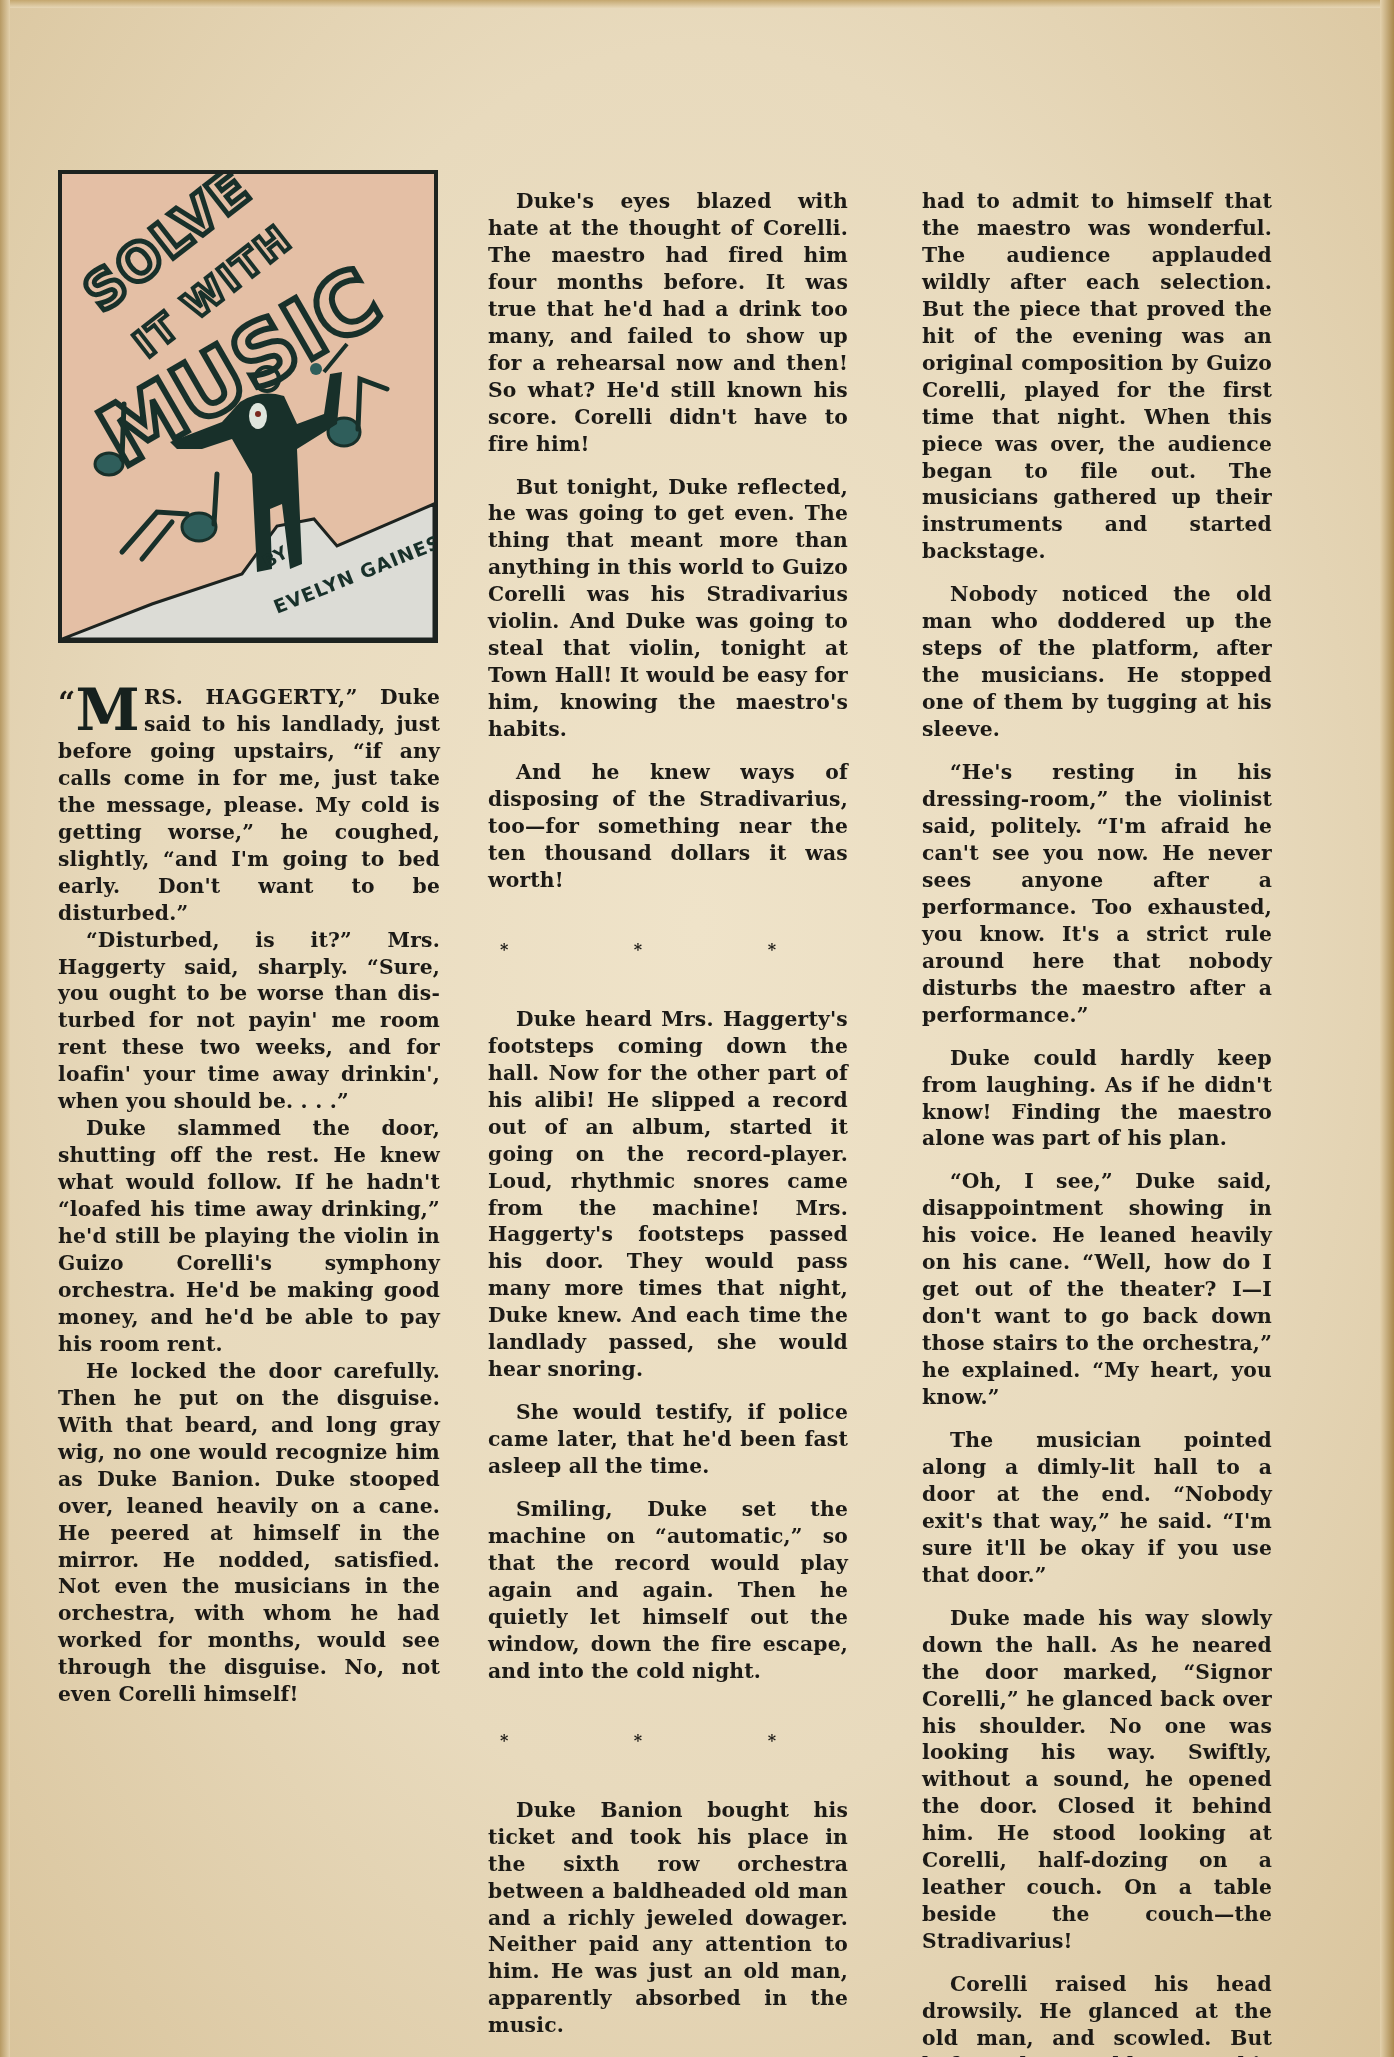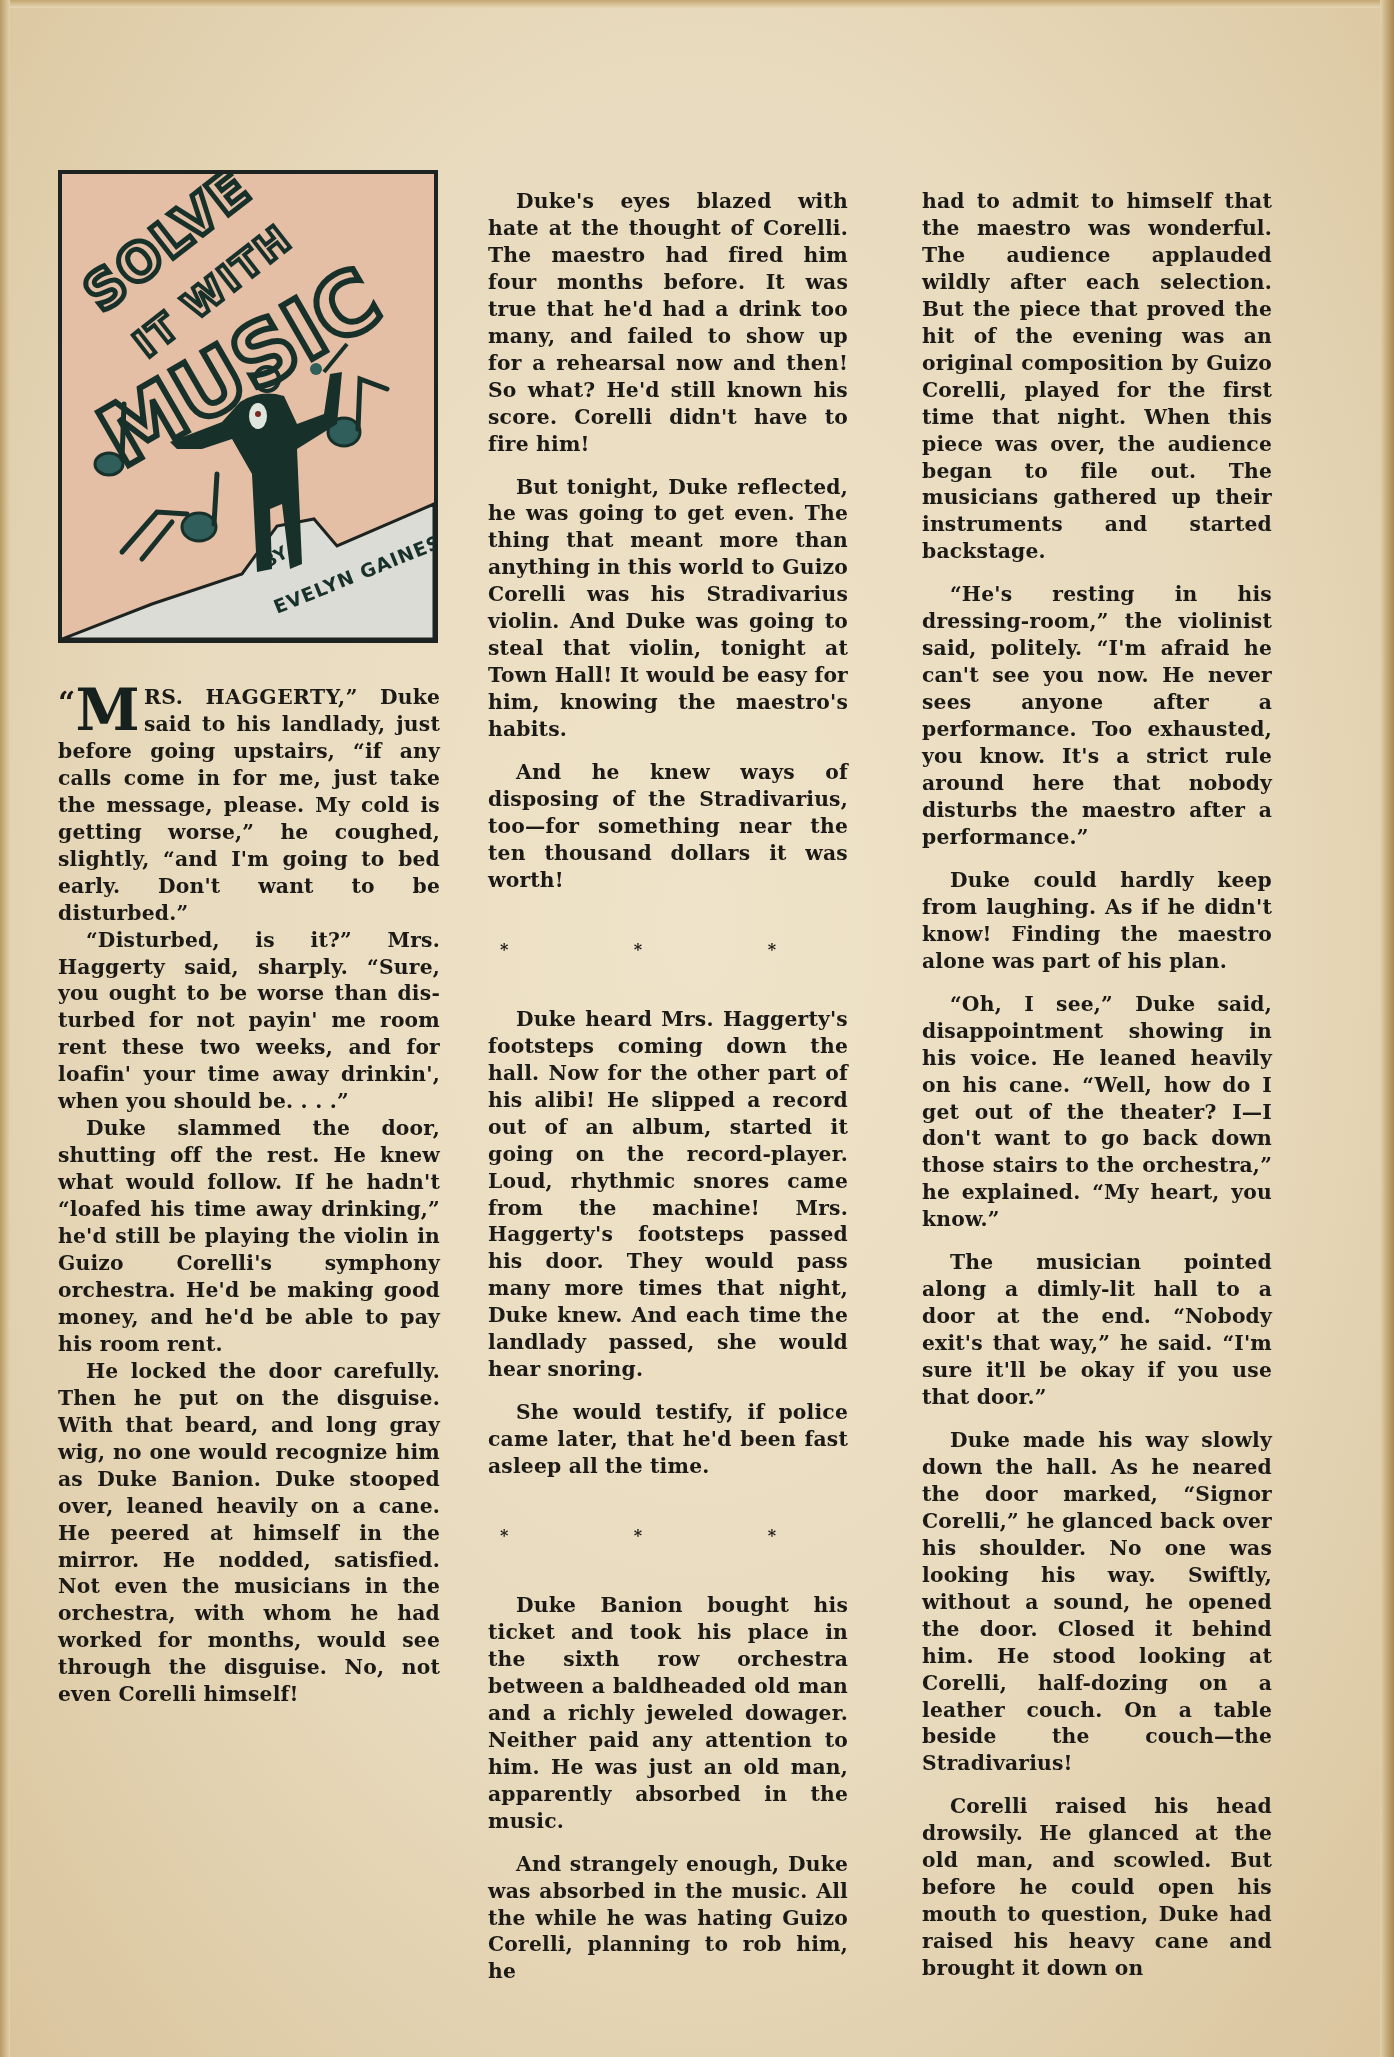--- a/index.html
+++ b/index.html
@@ -108,27 +108,29 @@
     <p>He locked the door carefully. Then he put on the disguise. With that beard, and long gray wig, no one would recognize him as Duke Banion. Duke stooped over, leaned heavily on a cane. He peered at himself in the mirror. He nodded, satisfied. Not even the musicians in the orchestra, with whom he had worked for months, would see through the disguise. No, not even Corelli himself!</p>
   </div>
 
   <div class="col-mid" style="left:472px;width:392px;">
     <p>Duke's eyes blazed with hate at the thought of Corelli. The maestro had fired him four months before. It was true that he'd had a drink too many, and failed to show up for a rehearsal now and then! So what? He'd still known his score. Corelli didn't have to fire him!</p>
     <p>But tonight, Duke reflected, he was going to get even. The thing that meant more than anything in this world to Guizo Corelli was his Stradivarius violin. And Duke was going to steal that violin, tonight at Town Hall! It would be easy for him, knowing the maestro's habits.</p>
     <p>And he knew ways of disposing of the Stradivarius, too—for something near the ten thousand dollars it was worth!</p>
     <p class="sep">* * *</p>
     <p>Duke heard Mrs. Haggerty's footsteps coming down the hall. Now for the other part of his alibi! He slipped a record out of an album, started it going on the record-player. Loud, rhythmic snores came from the machine! Mrs. Haggerty's footsteps passed his door. They would pass many more times that night, Duke knew. And each time the landlady passed, she would hear snoring.</p>
     <p>She would testify, if police came later, that he'd been fast asleep all the time.</p>
+    <p>Smiling, Duke set the machine on “automatic,” so that the record would play again and again. Then he quietly let himself out the window, down the fire escape, and into the cold night.</p>
     <p class="sep">* * *</p>
     <p>Duke Banion bought his ticket and took his place in the sixth row orchestra between a baldheaded old man and a richly jeweled dowager. Neither paid any attention to him. He was just an old man, apparently absorbed in the music.</p>
     <p>And strangely enough, Duke was absorbed in the music. All the while he was hating Guizo Corelli, planning to rob him, he</p>
   </div>
 
   <div class="col-right" style="left:906px;width:382px;">
     <p class="noindent" style="text-indent:0">had to admit to himself that the maestro was wonderful. The audience applauded wildly after each selection. But the piece that proved the hit of the evening was an original composition by Guizo Corelli, played for the first time that night. When this piece was over, the audience began to file out. The musicians gathered up their instruments and started backstage.</p>
+    <p>Nobody noticed the old man who doddered up the steps of the platform, after the musicians. He stopped one of them by tugging at his sleeve.</p>
     <p>“He's resting in his dressing-room,” the violinist said, politely. “I'm afraid he can't see you now. He never sees anyone after a performance. Too exhausted, you know. It's a strict rule around here that nobody disturbs the maestro after a performance.”</p>
     <p>Duke could hardly keep from laughing. As if he didn't know! Finding the maestro alone was part of his plan.</p>
     <p>“Oh, I see,” Duke said, disappointment showing in his voice. He leaned heavily on his cane. “Well, how do I get out of the theater? I—I don't want to go back down those stairs to the orchestra,” he explained. “My heart, you know.”</p>
     <p>The musician pointed along a dimly-lit hall to a door at the end. “Nobody exit's that way,” he said. “I'm sure it'll be okay if you use that door.”</p>
     <p>Duke made his way slowly down the hall. As he neared the door marked, “Signor Corelli,” he glanced back over his shoulder. No one was looking his way. Swiftly, without a sound, he opened the door. Closed it behind him. He stood looking at Corelli, half-dozing on a leather couch. On a table beside the couch—the Stradivarius!</p>
     <p>Corelli raised his head drowsily. He glanced at the old man, and scowled. But before he could open his mouth to question, Duke had raised his heavy cane and brought it down on</p>
   </div>
 </div>
 
 </body></html>

